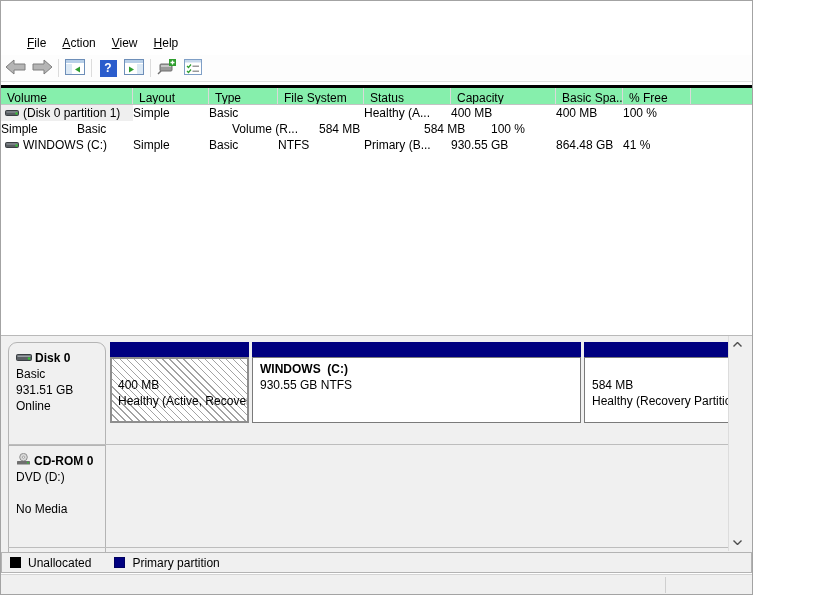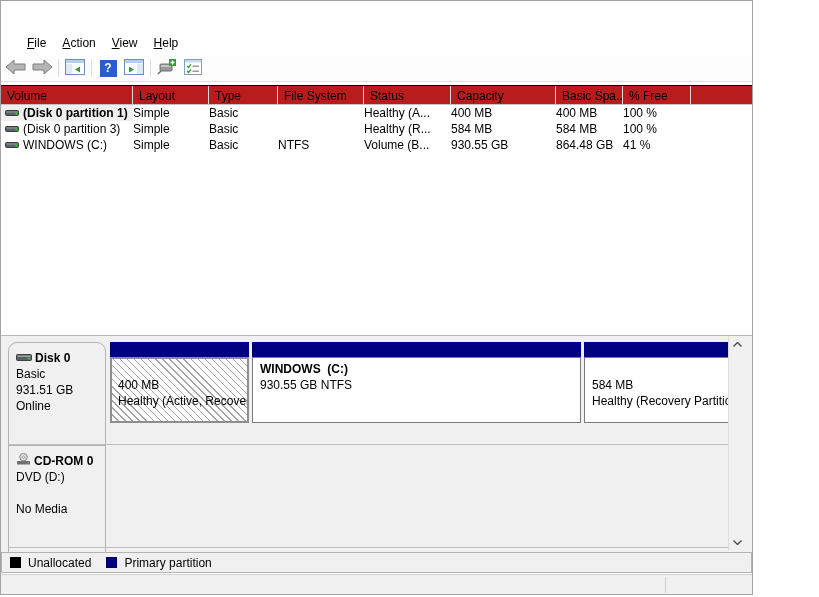--- a/index.html
+++ b/index.html
@@ -26,32 +26,32 @@
   .toolbar{position:absolute;left:0;top:54px;width:751px;height:27px;background:#fdfdfd;
     border-bottom:1px solid #e0e0e0;display:flex;align-items:center;box-sizing:border-box;}
   .tbtn{width:26px;height:22px;display:flex;align-items:center;justify-content:center;}
   .tbtn:first-child{margin-left:2px;}
   .tsep{width:1px;height:18px;background:#dcdcdc;margin:0 3px;}
   .help-box{width:17px;height:17px;background:#2a5ccc;color:#fff;display:flex;align-items:center;
     justify-content:center;font-weight:bold;font-size:12px;}
 
   
   .listview{position:absolute;left:0;top:82px;width:751px;height:251px;background:#fff;}
-  .lv-header{display:flex;height:20px;margin-top:2px;background:#b91c1c;
-    border-top:1px solid #000000;border-bottom:1px solid #c3c3c3;box-sizing:border-box;justify-content:space-between;}
+  .lv-header{display:flex;height:20px;margin-top:2px;background:#86efac;
+    border-top:3px solid #000000;border-bottom:1px solid #c3c3c3;box-sizing:border-box;justify-content:space-between;}
   .hcell{box-sizing:border-box;border-right:1px solid #dadada;padding:3px 0 0 6px;
     white-space:nowrap;overflow:hidden;}
   .hcell.filler{flex:1;border-right:none;}
   .c0{width:132px}.c1{width:76px}.c2{width:69px}.c3{width:86px}
   .c4{width:87px}.c5{width:105px}.c6{width:67px}.c7{width:68px}
   .lv-row{display:flex;height:16px;align-items:center;}
   .cell{box-sizing:border-box;white-space:nowrap;overflow:hidden;}
   .cell.vol{padding-left:0;display:flex;align-items:center;height:16px;}
   .cell.vol .vicon{margin:0 4px 0 4px;flex:0 0 auto;}
-  .cell.vol.sel{background:#efefef;font-weight:bold;}
+  .cell.vol.sel{background:#efefef;}
 
   
   .bottompane{position:absolute;left:0;top:334px;width:751px;height:217px;background:#f0f0f0;
     border-top:1px solid #b9b9b9;box-sizing:border-box;}
   .dpanel{position:absolute;left:7px;width:98px;background:#f0f0f0;border:1px solid #b4b4b4;
     box-sizing:border-box;padding:7px 0 0 7px;line-height:16px;}
   .dpanel .dname{font-weight:bold;display:flex;align-items:center;gap:3px;}
   .rowdiv{position:absolute;left:7px;width:727px;height:1px;background:#bdbdbd;}
   .partition{position:absolute;top:6px;}
   .pbar{height:15px;background:#000080;}
@@ -65,21 +65,21 @@
   
   .vscroll{position:absolute;left:727px;top:0;width:17px;height:215px;background:#f0f0f0;
     border-left:1px solid #dcdcdc;box-sizing:border-box;}
   .sarrow{position:absolute;left:0;width:16px;height:17px;display:flex;align-items:center;justify-content:center;}
   .sarrow.up{top:0;}
   .sarrow.down{bottom:0;}
 
   
   .legendbar{position:absolute;left:0;top:551px;width:751px;height:21px;background:#f0f0f0;
     border:1px solid #b3b3b3;box-sizing:border-box;display:flex;align-items:center;padding-left:8px;}
-  .legend-item{display:flex;align-items:center;margin-right:15px;}
+  .legend-item{display:flex;align-items:center;margin-right:23px;}
   .swatch{width:11px;height:11px;margin-right:7px;border:1px solid #555;box-sizing:border-box;}
   .sw-black{background:#000000;border-color:#000;}
   .sw-navy{background:#000080;border-color:#000060;}
 
   
   .statusbar{position:absolute;left:0;top:573px;width:751px;height:20px;background:#f0f0f0;
     border-top:1px solid #d4d4d4;box-sizing:border-box;}
   .status-div{position:absolute;left:664px;top:2px;width:1px;height:16px;background:#cfcfcf;}
 </style>
 </head>
@@ -188,54 +188,44 @@
       <div class="cell c1">Simple</div>
       <div class="cell c2">Basic</div>
       <div class="cell c3"></div>
       <div class="cell c4">Healthy (A...</div>
       <div class="cell c5">400 MB</div>
       <div class="cell c6">400 MB</div>
       <div class="cell c7">100 %</div>
     </div>
 
     <div class="lv-row">
-      <div class="cell vol c0">
-        <span class="vicon">
-          <svg width="14" height="8" viewBox="0 0 14 8">
-            <rect x="0.5" y="1.5" width="13" height="5" rx="1" fill="#5a5f63" stroke="#3a3f43"></rect>
-            <rect x="1.5" y="2.5" width="11" height="1" fill="#9aa0a6"></rect>
-            <circle cx="11.5" cy="4.5" r="1.2" fill="#35c135"></circle>
-          </svg>
-        </span>
-        <span>(Disk 0 partition 3)</span>
-      </div>
       <div class="cell c1">Simple</div>
       <div class="cell c2">Basic</div>
       <div class="cell c3"></div>
-      <div class="cell c4">Healthy (R...</div>
+      <div class="cell c4">Volume (R...</div>
       <div class="cell c5">584 MB</div>
       <div class="cell c6">584 MB</div>
       <div class="cell c7">100 %</div>
     </div>
 
     <div class="lv-row">
       <div class="cell vol c0">
         <span class="vicon">
           <svg width="14" height="8" viewBox="0 0 14 8">
             <rect x="0.5" y="1.5" width="13" height="5" rx="1" fill="#5a5f63" stroke="#3a3f43"></rect>
             <rect x="1.5" y="2.5" width="11" height="1" fill="#9aa0a6"></rect>
             <circle cx="11.5" cy="4.5" r="1.2" fill="#35c135"></circle>
           </svg>
         </span>
         <span>WINDOWS (C:)</span>
       </div>
       <div class="cell c1">Simple</div>
       <div class="cell c2">Basic</div>
       <div class="cell c3">NTFS</div>
-      <div class="cell c4">Volume (B...</div>
+      <div class="cell c4">Primary (B...</div>
       <div class="cell c5">930.55 GB</div>
       <div class="cell c6">864.48 GB</div>
       <div class="cell c7">41 %</div>
     </div>
   </div>
 
   <div class="bottompane">
 
     <div class="dpanel" style="top:6px;height:120px;border-radius:9px;">
       <div class="dname">

